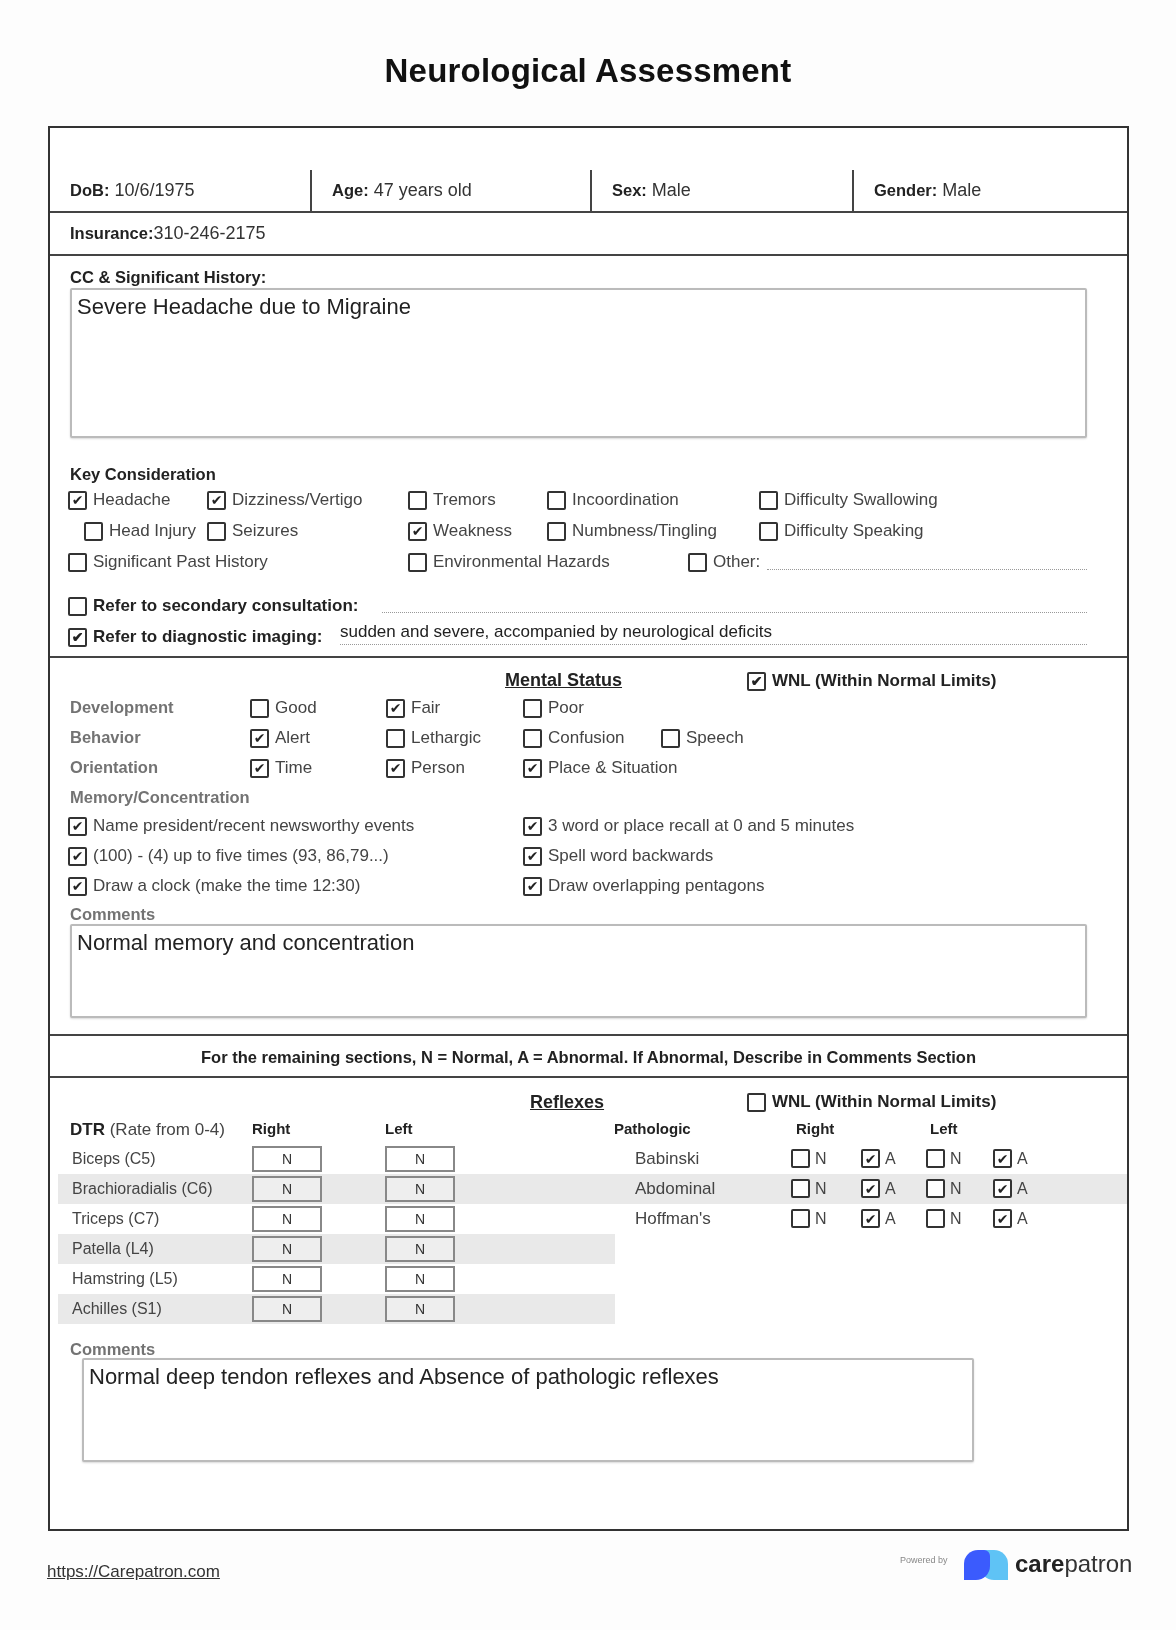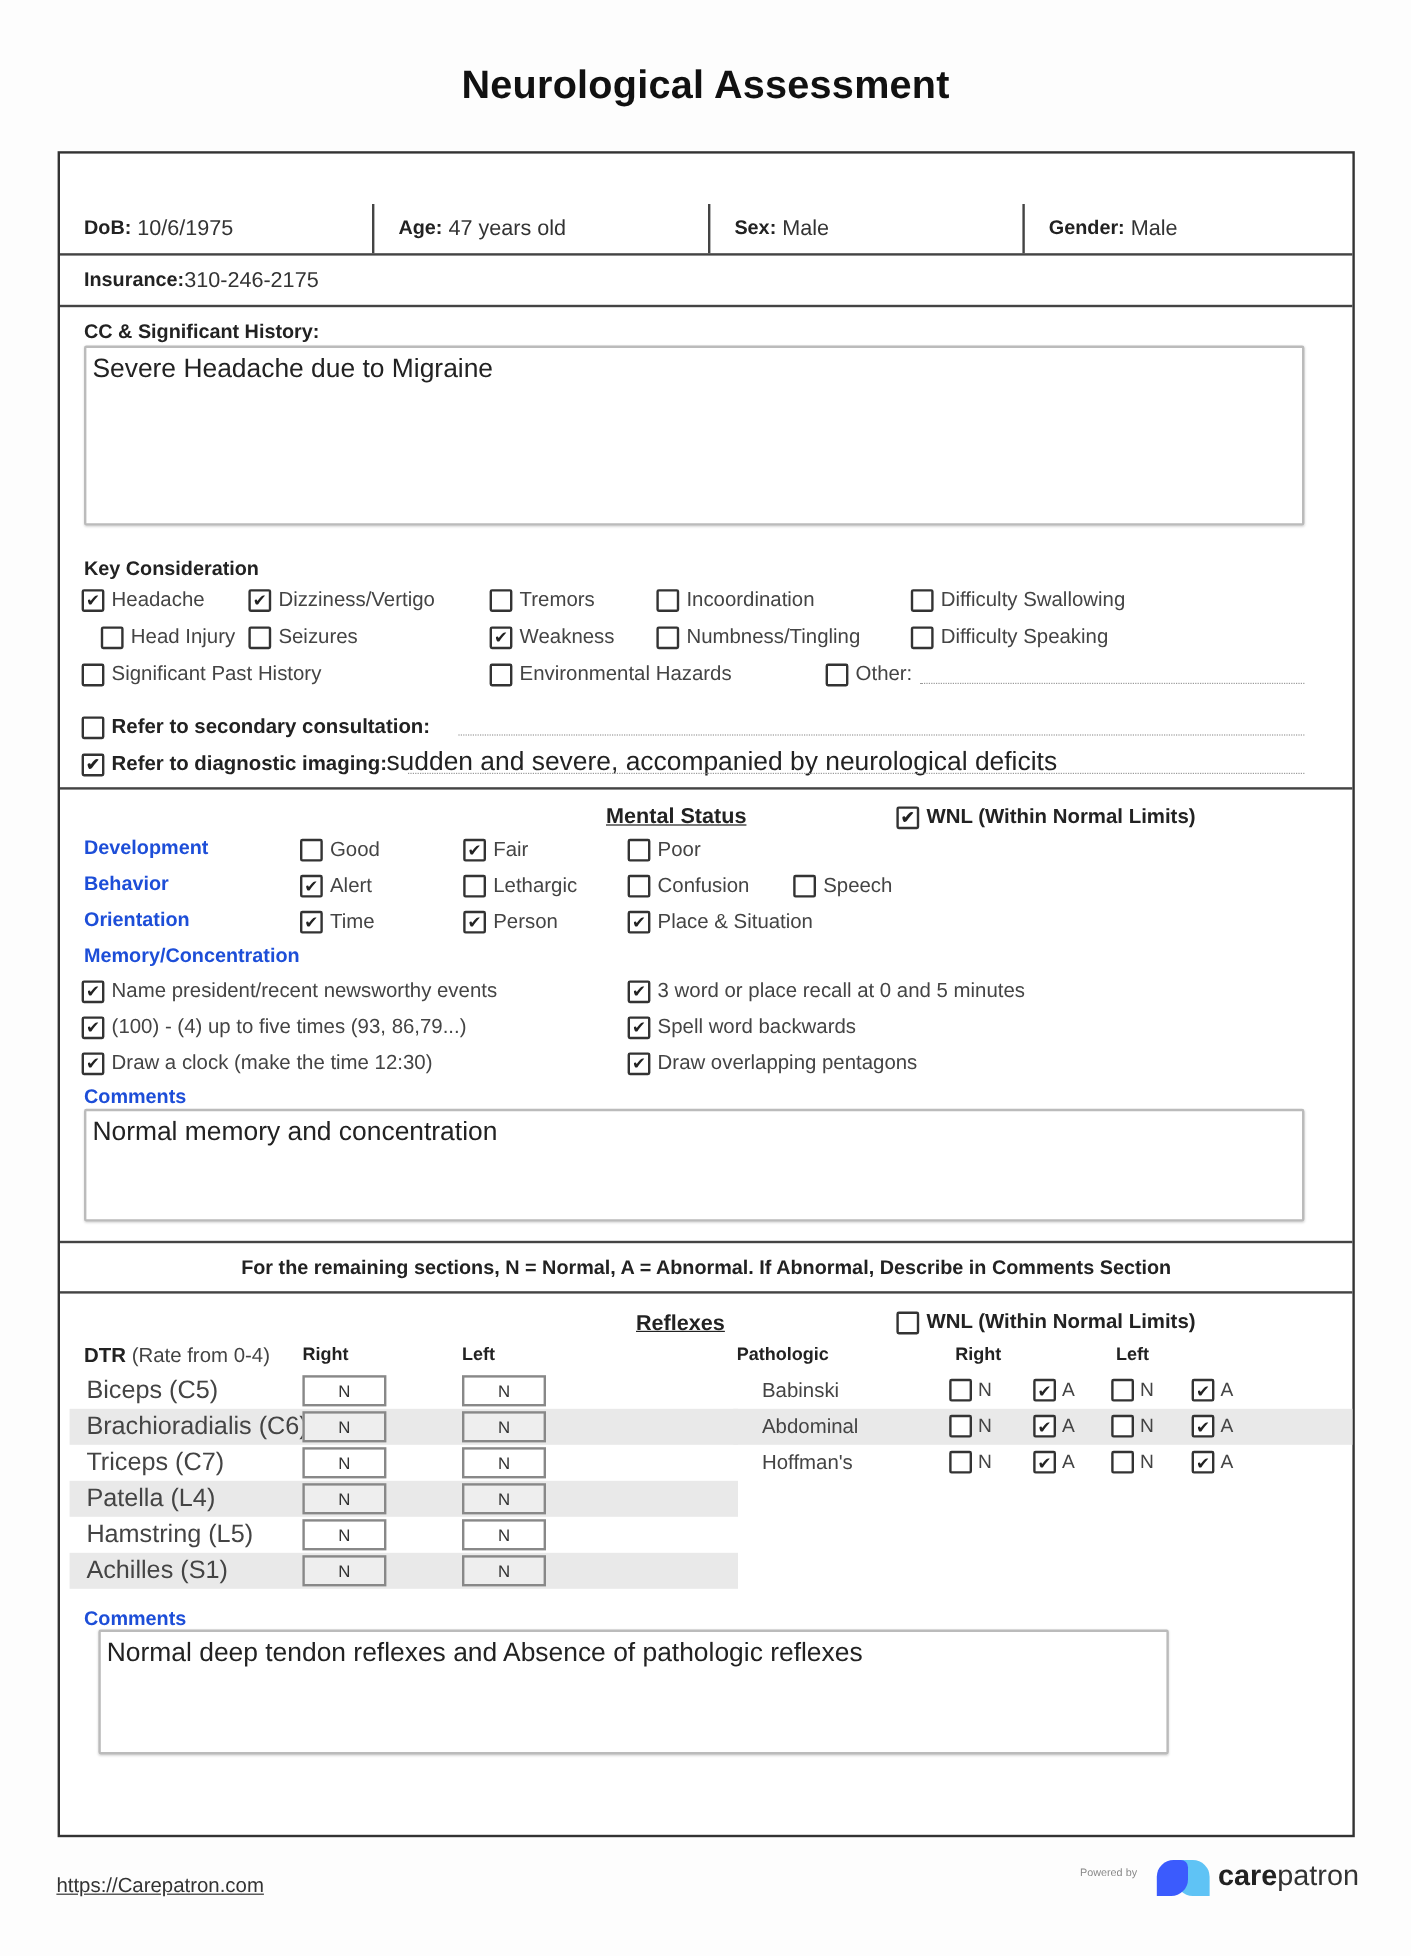--- a/index.html
+++ b/index.html
@@ -29,27 +29,27 @@
 
   .cb { position: absolute; display: flex; align-items: center; font-size: 17px; color: #444; white-space: nowrap; }
   .cb .box {
     width: 19px; height: 19px; border: 2px solid #333; border-radius: 2px; margin-right: 6px;
     display: inline-flex; align-items: center; justify-content: center; font-size: 14px; line-height: 1; color: #222; background: #fff;
   }
   .cb.bold { font-weight: bold; color: #222; }
   .dotline { position: absolute; border-bottom: 1px dotted #999; height: 1px; }
 
   .subhead { position: absolute; font-weight: bold; font-size: 18px; color: #222; text-decoration: underline; }
-  .rowlbl { position: absolute; font-weight: bold; font-size: 16.5px; color: #1d4ed8; }
+  .rowlbl { position: absolute; font-weight: bold; font-size: 16.5px; color: #737373; }
 
   .note { position: absolute; left: 0; width: 100%; text-align: center; font-weight: bold; font-size: 16.5px; color: #222; }
 
   .dtr-row { position: absolute; left: 8px; width: 557px; height: 30px; display: flex; align-items: center; }
   .dtr-row.shade { background: #e9e9e9; }
-  .dtr-name { position: absolute; left: 14px; font-size: 21px; color: #444; }
+  .dtr-name { position: absolute; left: 14px; font-size: 16px; color: #444; }
   .nbox {
     position: absolute; width: 70px; height: 26px; border: 2px solid #888; background: #fff;
     display: flex; align-items: center; justify-content: center; font-size: 14px; color: #333;
   }
   .dtr-row.shade .nbox { background: #eee; }
   .colhead { position: absolute; font-weight: bold; font-size: 15px; color: #222; }
 
   .path-row { position: absolute; left: 561px; width: 516px; height: 30px; }
   .path-row.shade { background: #e9e9e9; }
   .path-name { position: absolute; left: 24px; top: 5px; font-size: 17px; color: #444; }
@@ -167,21 +167,21 @@
     <div class="cb bold" style="left:18px;top:340px;">
         <span class="box" id="cb-secondary"></span>
         <span>Refer to secondary consultation:</span>
       </div>
     <div class="dotline" style="left:332px;top:356px;width:705px;"></div>
 
     <div class="cb bold" style="left:18px;top:371px;">
         <span class="box" id="cb-imaging">✔</span>
         <span>Refer to diagnostic imaging:</span>
       </div>
-    <div style="position:absolute;left:272px;top:366px;font-size:22px;color:#222;">sudden and severe, accompanied by neurological deficits</div>
+    <div style="position:absolute;left:290px;top:366px;font-size:17px;color:#222;">sudden and severe, accompanied by neurological deficits</div>
     <div class="dotline" style="left:290px;top:388px;width:747px;"></div>
   </div>
 
   <div class="row" style="top:530px;height:378px;">
     <div class="subhead" style="left:455px;top:12px;">Mental Status</div>
     <div class="cb bold" style="left:697px;top:13px;">
         <span class="box" id="cb-ms-wnl">✔</span>
         <span>WNL (Within Normal Limits)</span>
       </div>
 

